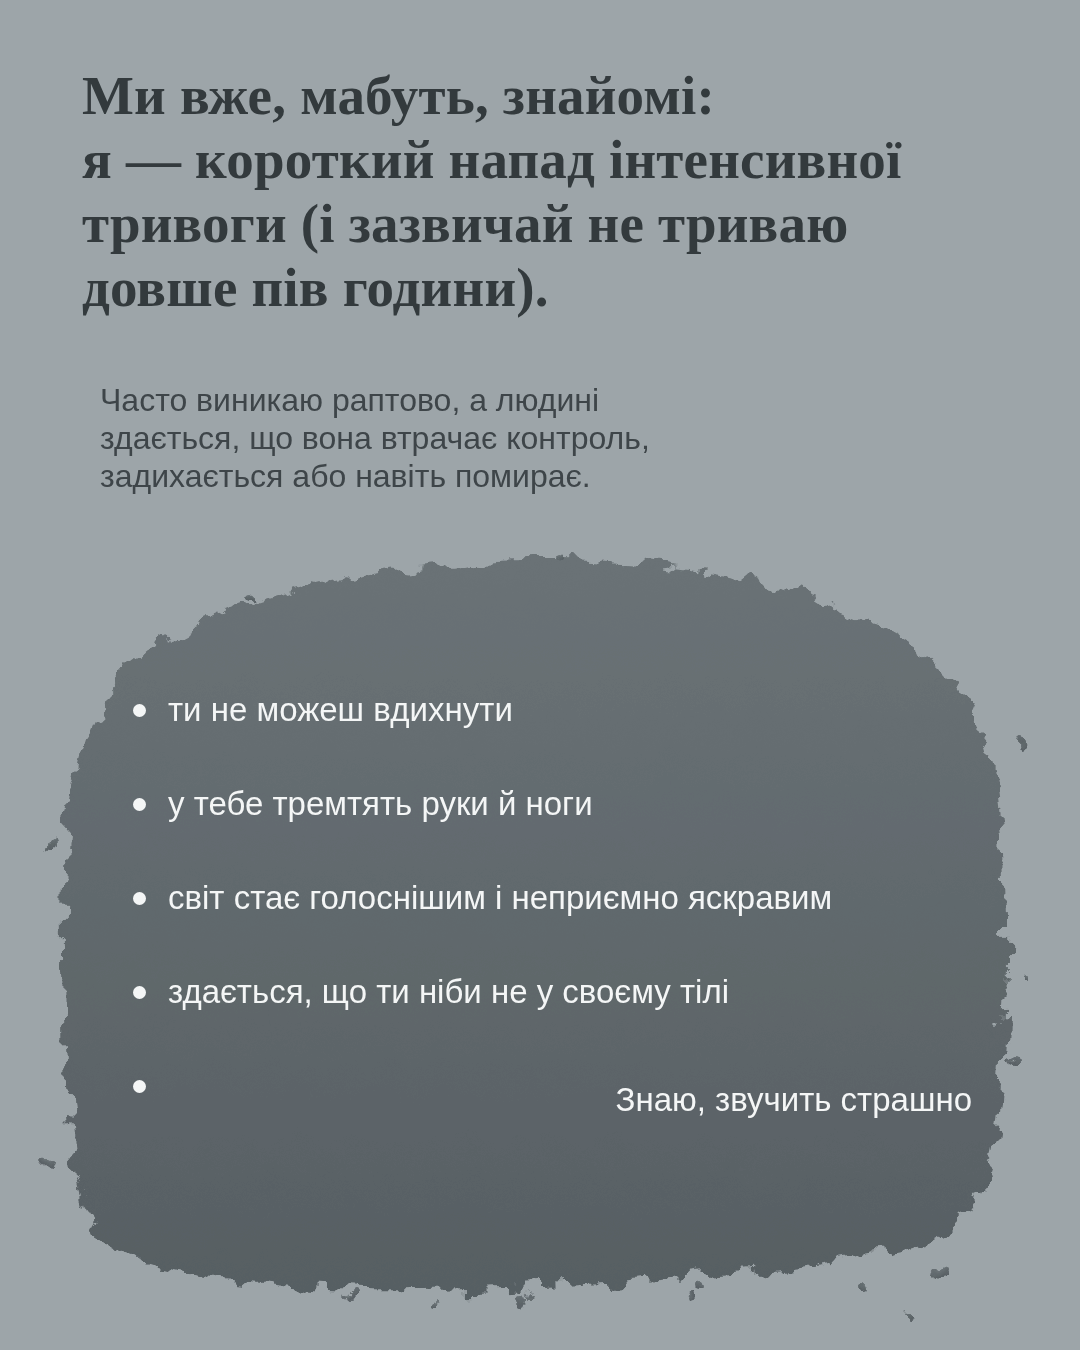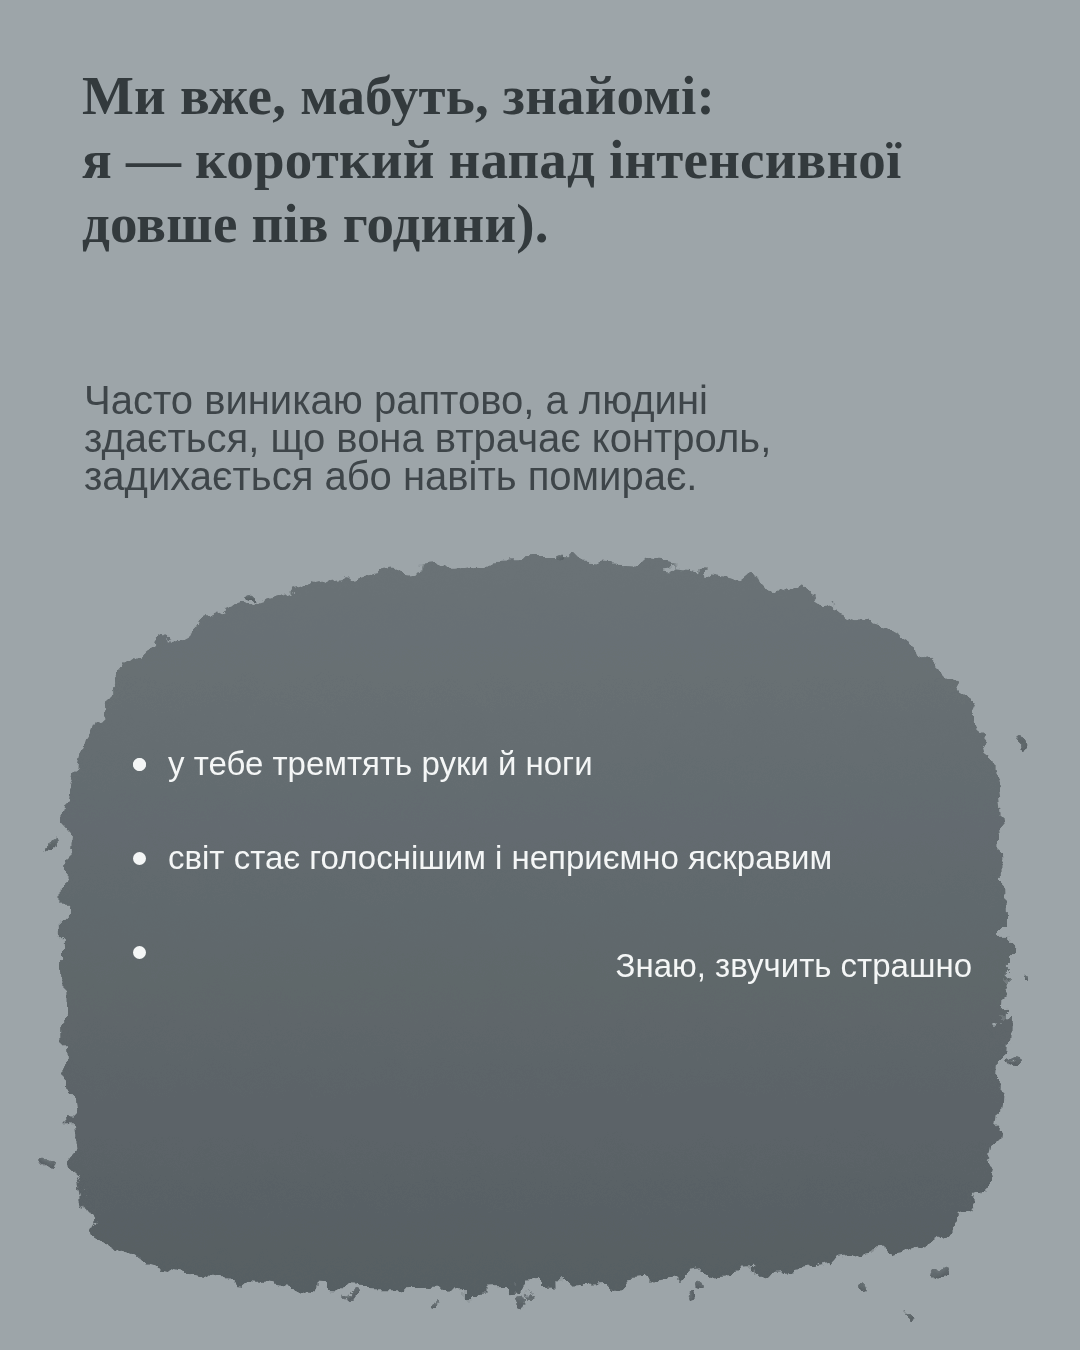--- a/index.html
+++ b/index.html
@@ -29,23 +29,23 @@
     font-family:"Liberation Serif","DejaVu Serif",serif;
     font-weight:700;
     font-size:55px;
     line-height:64px;
     letter-spacing:.2px;
     color:var(--heading-text);
   }
   .heading span{display:block;}
   .intro{
     position:absolute;
-    left:84px;top:381px;
+    left:100px;top:381px;
     width:820px;
-    font-size:40px;
+    font-size:32px;
     line-height:38px;
     color:var(--body-text);
   }
   .intro span{display:block;}
   .blob-svg{
     position:absolute;
     left:0;top:0;
     width:1080px;height:1350px;
   }
   .blob-svg stop.s-top{stop-color:var(--card-top);}
@@ -79,20 +79,21 @@
   }
 </style>
 </head>
 <body>
 
 <div class="page">
 
   <h1 class="heading">
     <span>Ми вже, мабуть, знайомі:</span>
     <span>я — короткий напад інтенсивної</span>
+    <span>тривоги (і зазвичай не триваю</span>
     <span>довше пів години).</span>
   </h1>
 
   <p class="intro">
     <span>Часто виникаю раптово, а людині</span>
     <span>здається, що вона втрачає контроль,</span>
     <span>задихається або навіть помирає.</span>
   </p>
 
   <svg class="blob-svg" viewBox="0 0 1080 1350" xmlns="http://www.w3.org/2000/svg" aria-hidden="true">
@@ -132,29 +133,34 @@
       <circle cx="46" cy="842" r="4" fill="url(#blobGrad)"></circle>
       <circle cx="558" cy="560" r="4" fill="url(#blobGrad)"></circle>
       <circle cx="250" cy="598" r="4" fill="url(#blobGrad)"></circle>
     </g>
   </svg>
 
   <div class="card-content">
     <ul class="symptoms">
       <li>
         <span class="dot"></span>
+        <span>ти не можеш вдихнути</span>
       </li>
       <li>
         <span class="dot"></span>
         <span>у тебе тремтять руки й ноги</span>
       </li>
       <li>
         <span class="dot"></span>
         <span>світ стає голоснішим і неприємно яскравим</span>
       </li>
       <li>
         <span class="dot"></span>
+        <span>здається, що ти ніби не у своєму тілі</span>
+      </li>
+      <li>
+        <span class="dot"></span>
       </li>
     </ul>
     <div class="card-footer">Знаю, звучить страшно</div>
   </div>
 
 </div>
 
 </body></html>

